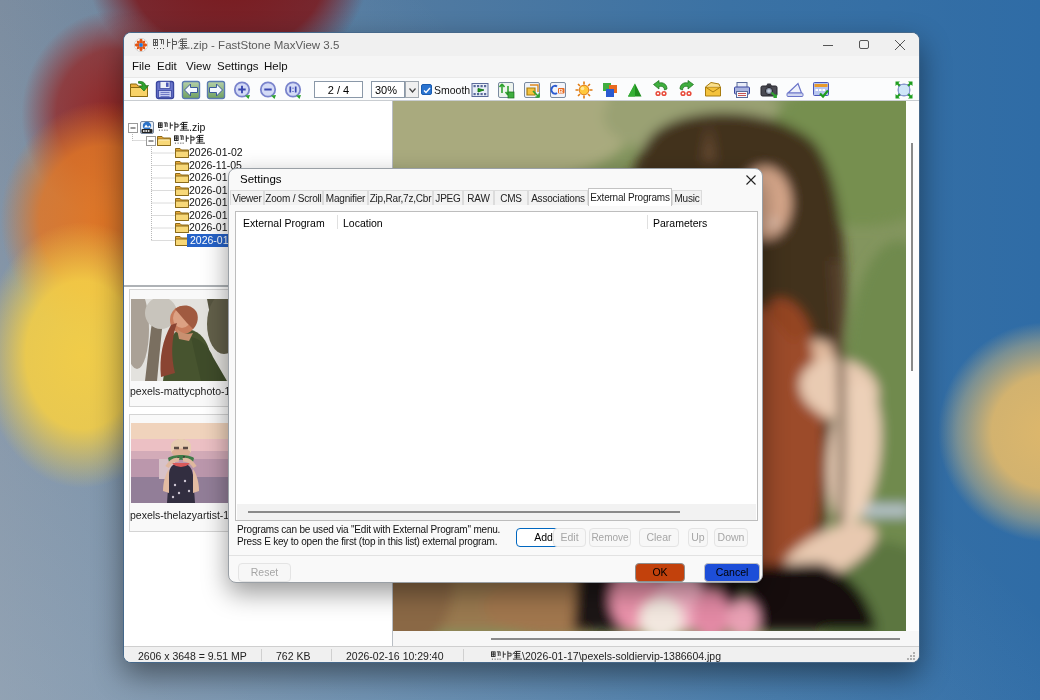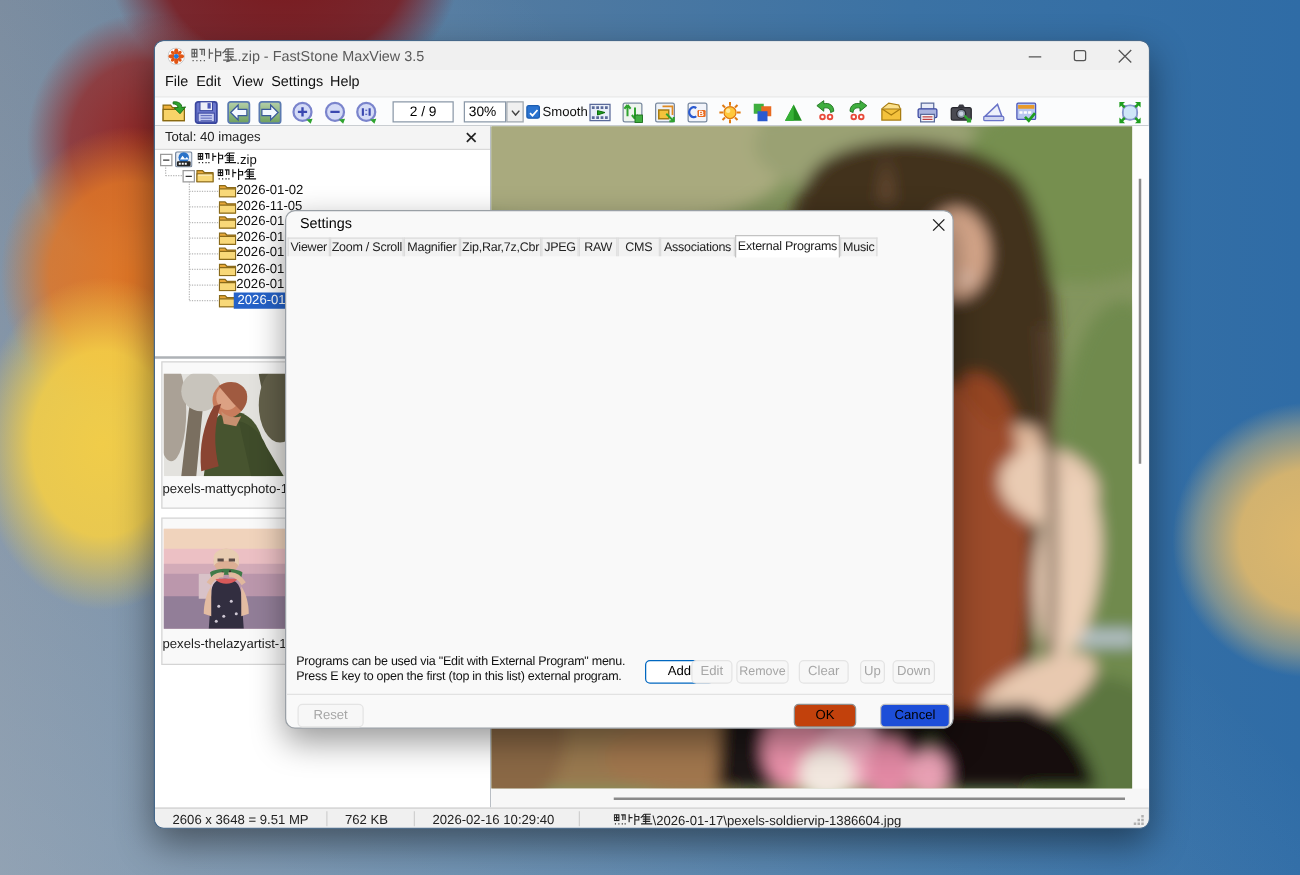--- a/index.html
+++ b/index.html
@@ -132,21 +132,21 @@
         <circle cx="10" cy="9.5" r="7.2" fill="#d4dbf6" stroke="#7a84cc" stroke-width="1.8"></circle>
         <path d="M6.3 9.5 h7.4" stroke="#3a48b0" stroke-width="1.9"></path>
         <path d="M13 15.5 L16.5 19 L18 15 Z" fill="#2fa32f"></path>
       </svg>
     <svg class="tbi" style="left:159px" viewBox="0 0 20 20">
         <circle cx="10" cy="9.5" r="7.2" fill="#d4dbf6" stroke="#7a84cc" stroke-width="1.8"></circle>
         <path d="M7.3 6.5 v6 M12.7 6.5 v6" stroke="#3a48b0" stroke-width="1.7"></path>
         <path d="M10 7.8 v.7 M10 11 v.7" stroke="#3a48b0" stroke-width="1.5"></path>
         <path d="M13 15.5 L16.5 19 L18 15 Z" fill="#2fa32f"></path>
       </svg>
-    <div style="position:absolute;left:190px;top:3px;width:49px;height:17px;background:#fff;border:1px solid #8a98a8;text-align:center;font-size:11px;line-height:16px">2 / 9</div>
+    <div style="position:absolute;left:190px;top:3px;width:49px;height:17px;background:#fff;border:1px solid #8a98a8;text-align:center;font-size:11px;line-height:16px">2 / 4</div>
     <div style="position:absolute;left:247px;top:3px;width:34px;height:17px;background:#fff;border:1px solid #8a98a8;font-size:11px;line-height:16px;padding-left:3px">30%</div>
     <div style="position:absolute;left:281px;top:3px;width:14px;height:17px;background:#f0f0f0;border:1px solid #a0a8b0">
         <svg style="position:absolute;left:3px;top:6px" width="7" height="5" viewBox="0 0 7 5">
           <path d="M0.5 0.5 L3.5 4 L6.5 0.5" fill="none" stroke="#444" stroke-width="1.2"></path>
         </svg>
       </div>
     <div style="position:absolute;left:297px;top:6px;width:11px;height:11px;background:#2a73d0;border:1px solid #1a5cb0;border-radius:2px">
         <svg style="position:absolute;left:1px;top:2px" width="8" height="7" viewBox="0 0 8 7">
           <path d="M1 3.5 L3 5.5 L7 1" fill="none" stroke="#fff" stroke-width="1.4"></path>
         </svg>
@@ -259,26 +259,20 @@
         <rect x="4.5" y="4.5" width="11" height="11" fill="none" stroke="#8a9ad0" stroke-width="1"></rect>
         <g fill="#1f9e1f">
           <path d="M1.5 1.5 h4.5 l-1.6 1.6 l2 2 l-1.4 1.4 l-2 -2 L1.5 6 Z"></path>
           <path d="M18.5 1.5 v4.5 l-1.6 -1.6 l-2 2 l-1.4 -1.4 l2 -2 L14 1.5 Z"></path>
           <path d="M1.5 18.5 v-4.5 l1.6 1.6 l2 -2 l1.4 1.4 l-2 2 l1.5 1.5 Z"></path>
           <path d="M18.5 18.5 h-4.5 l1.6 -1.6 l-2 -2 l1.4 -1.4 l2 2 l1.5 -1.5 Z"></path>
         </g>
       </svg>
   </div>
   <div class="leftpanel">
-    <div class="lp-head">
-        <b>Total: 40 images</b>
-        <svg style="position:absolute;right:10px;top:4px" width="10" height="10" viewBox="0 0 10 10">
-          <path d="M1.5 1.5 L8.5 8.5 M8.5 1.5 L1.5 8.5" stroke="#222" stroke-width="1.4"></path>
-        </svg>
-      </div>
     <div class="tree" id="tree">
       <svg style="position:absolute;left:0;top:0" width="269" height="163" viewBox="0 0 269 163">
         <g stroke="#b8b8b8" stroke-width="1" stroke-dasharray="1,1">
           <path d="M8.5 12 V20.5 M8.5 20.5 H22"></path>
           <path d="M27.5 25 V120.5"></path>
           <path d="M27.5 33 H51 M27.5 45.5 H51 M27.5 58 H51 M27.5 70.5 H51 M27.5 83 H51 M27.5 95.5 H51 M27.5 108 H51 M27.5 120.5 H51"></path>
         </g>
         <g>
           <rect x="4.5" y="3.5" width="9" height="9" fill="#fff" stroke="#9a9a9a"></rect>
           <path d="M6.5 8 h5" stroke="#333" stroke-width="1"></path>
@@ -498,20 +492,30 @@
     <div class="tab" style="left:35px;width:59px">Zoom / Scroll</div>
     <div class="tab" style="left:94px;width:45px">Magnifier</div>
     <div class="tab" style="left:139px;width:65px">Zip,Rar,7z,Cbr</div>
     <div class="tab" style="left:204px;width:30px">JPEG</div>
     <div class="tab" style="left:234px;width:31px">RAW</div>
     <div class="tab" style="left:265px;width:34px">CMS</div>
     <div class="tab" style="left:299px;width:60px">Associations</div>
     <div class="tab act" style="left:359px;width:84px">External Programs</div>
     <div class="tab" style="left:443px;width:30px">Music</div>
   </div>
+  <div class="lview">
+    <span style="position:absolute;left:7px;top:5px">External Program</span>
+    <div class="lv-sep" style="left:101px"></div>
+    <span style="position:absolute;left:107px;top:5px">Location</span>
+    <div class="lv-sep" style="left:411px"></div>
+    <span style="position:absolute;left:417px;top:5px">Parameters</span>
+    <div class="lv-hs">
+        <div style="position:absolute;left:11px;top:7px;width:432px;height:2px;background:#8a8a8a"></div>
+      </div>
+  </div>
   <div class="dlg-note" style="top:355px">Programs can be used via "Edit with External Program"  menu.</div>
   <div class="dlg-note" style="top:367px">Press E key to open the first (top in this list) external program.</div>
   <div class="btn" style="left:287px;top:359px;width:55px;border-color:#0067c0;background:#fff">Add</div>
   <div class="btn dis" style="left:324px;top:359px;width:33px">Edit</div>
   <div class="btn dis" style="left:360px;top:359px;width:42px;font-size:10px">Remove</div>
   <div class="btn dis" style="left:410px;top:359px;width:40px">Clear</div>
   <div class="btn dis" style="left:459px;top:359px;width:20px">Up</div>
   <div class="btn dis" style="left:485px;top:359px;width:34px">Down</div>
   <div style="position:absolute;left:0;top:386px;width:100%;height:1px;background:#e2e2e2"></div>
   <div class="btn dis" style="left:9px;top:394px;width:53px">Reset</div>

